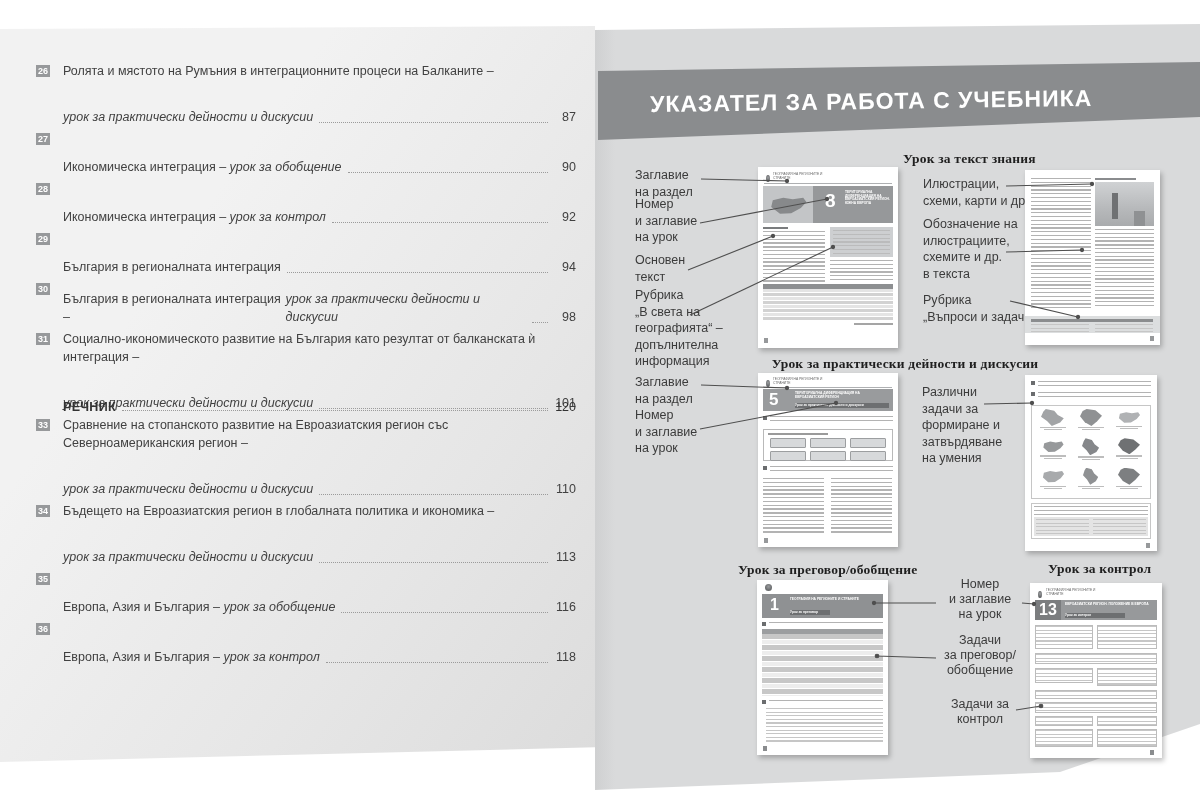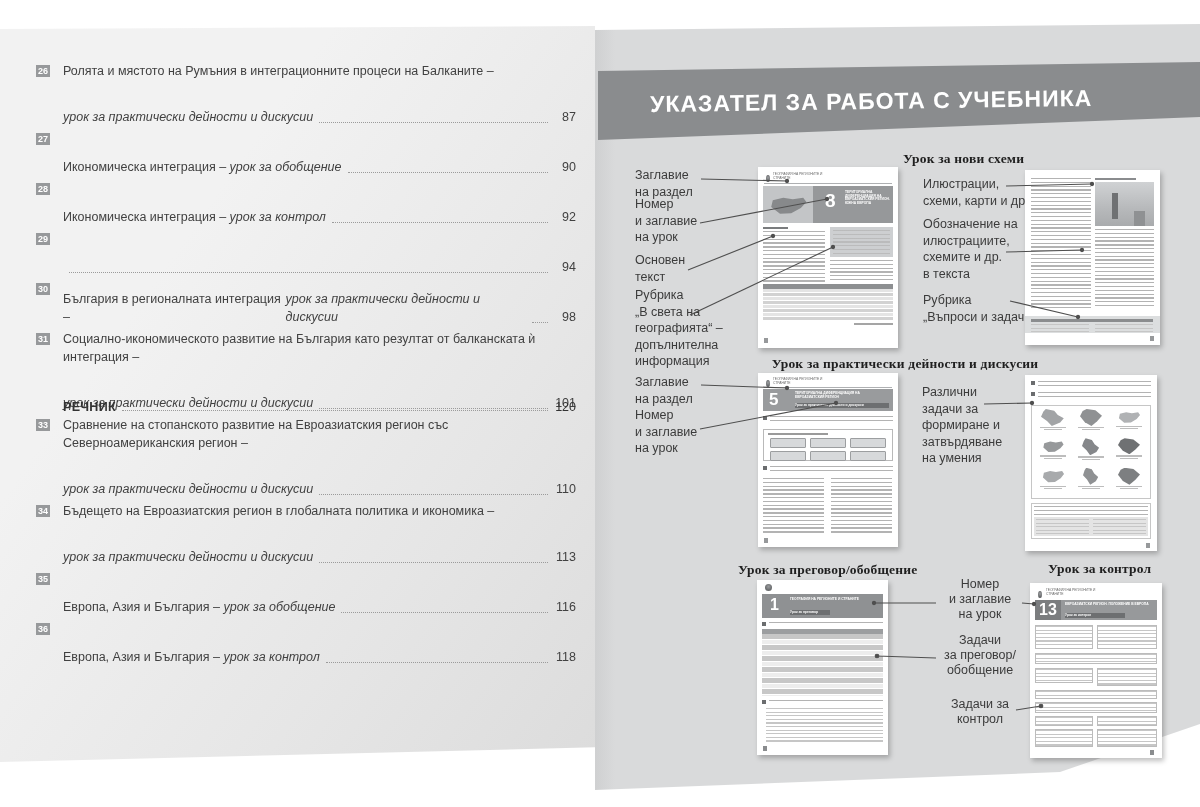--- a/index.html
+++ b/index.html
@@ -108,20 +108,21 @@
               <span class="pg">92</span>
             </div>
           </div>
         </div>
 
         <div class="toc-item">
           <span class="badge">29</span>
           <div class="toc-body">
 
             <div class="toc-line">
+              <span class="toc-pre">България в регионалната интеграция</span>
               <span class="leader"></span>
               <span class="pg">94</span>
             </div>
           </div>
         </div>
 
         <div class="toc-item">
           <span class="badge">30</span>
           <div class="toc-body">
 
@@ -202,21 +203,21 @@
       <span class="leader"></span>
       <span class="pg">120</span>
     </div>
   </div>
 
   <div class="right-page"></div>
 
   <div class="banner"></div>
   <div class="banner-text" style="left:650px;top:88px;position:absolute;">УКАЗАТЕЛ ЗА РАБОТА С УЧЕБНИКА</div>
 
-  <div class="sec" style="left:903px;top:151px;">Урок за нови схеми</div>
+  <div class="sec" style="left:903px;top:151px;">Урок за текст знания</div>
   <div class="sec" style="left:700px;top:356px;width:410px;text-align:center;">Урок за практически дейности и дискусии</div>
   <div class="sec" style="left:738px;top:562px;">Урок за преговор/обобщение</div>
   <div class="sec" style="left:1048px;top:561px;">Урок за контрол</div>
 
   <div class="lbl" style="left:635px;top:167px;">Заглавие
 на раздел</div>
   <div class="lbl" style="left:635px;top:196px;">Номер
 и заглавие
 на урок</div>
   <div class="lbl" style="left:635px;top:252px;">Основен

